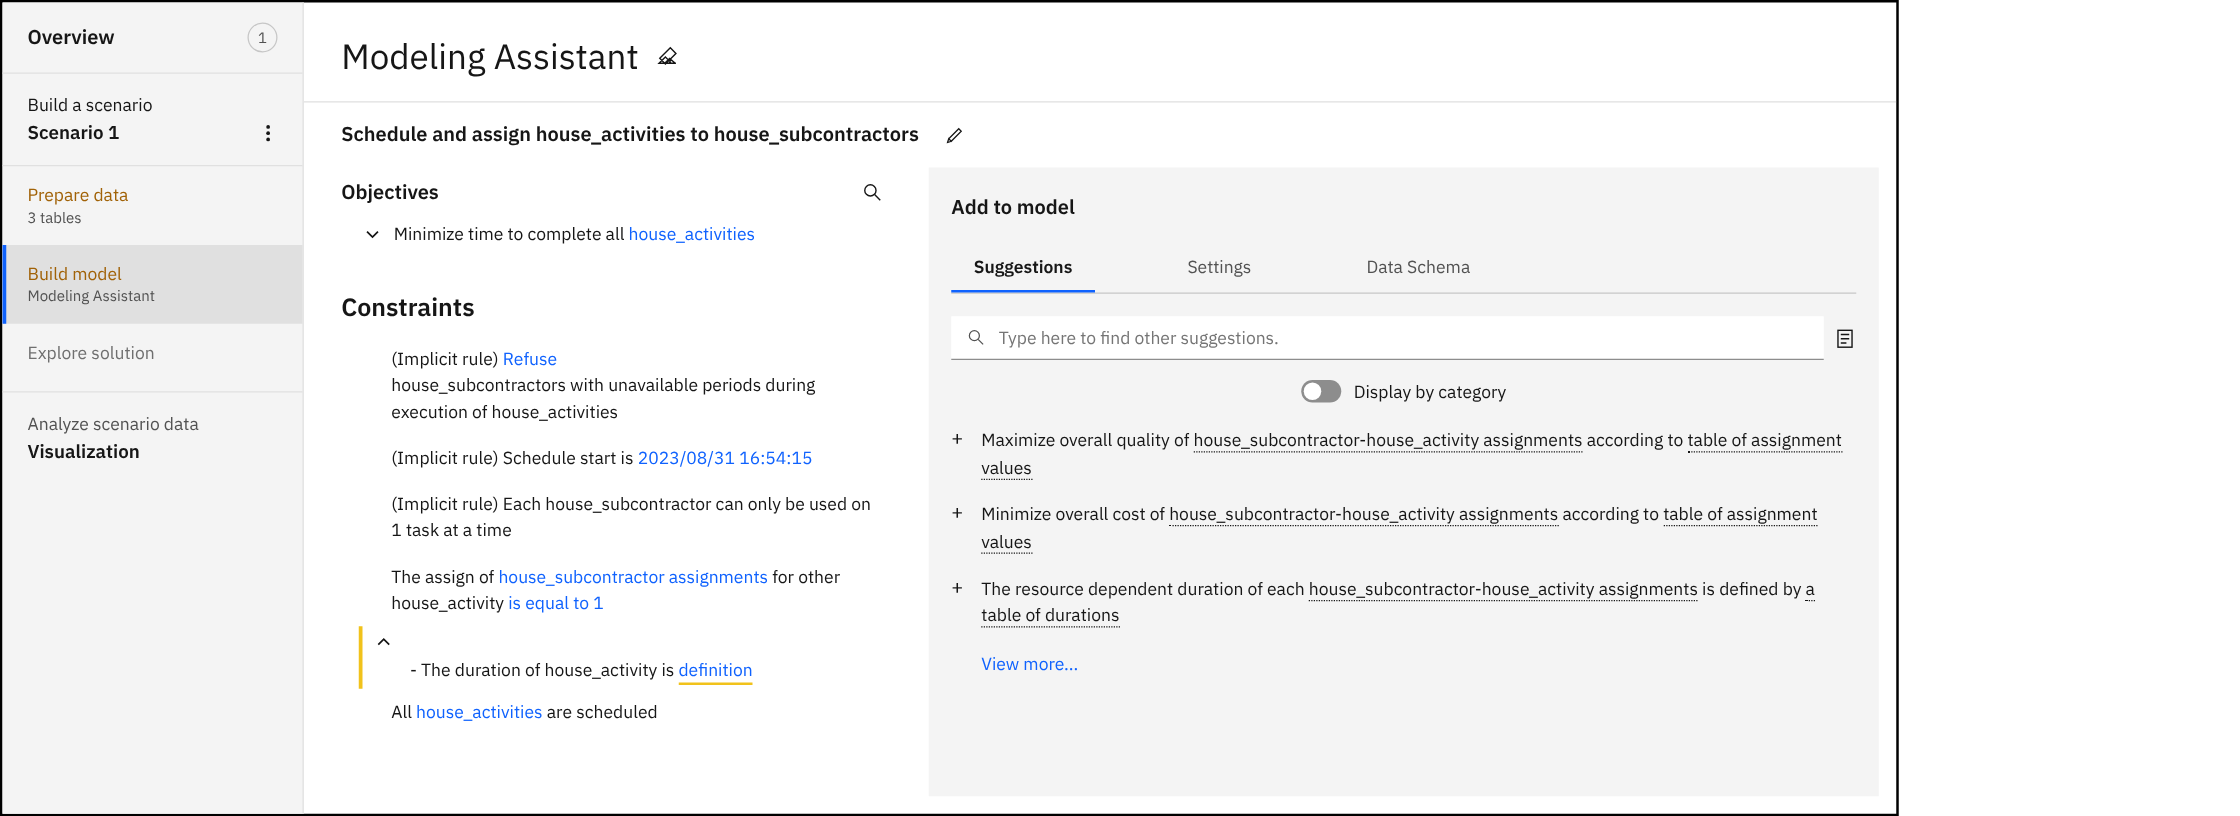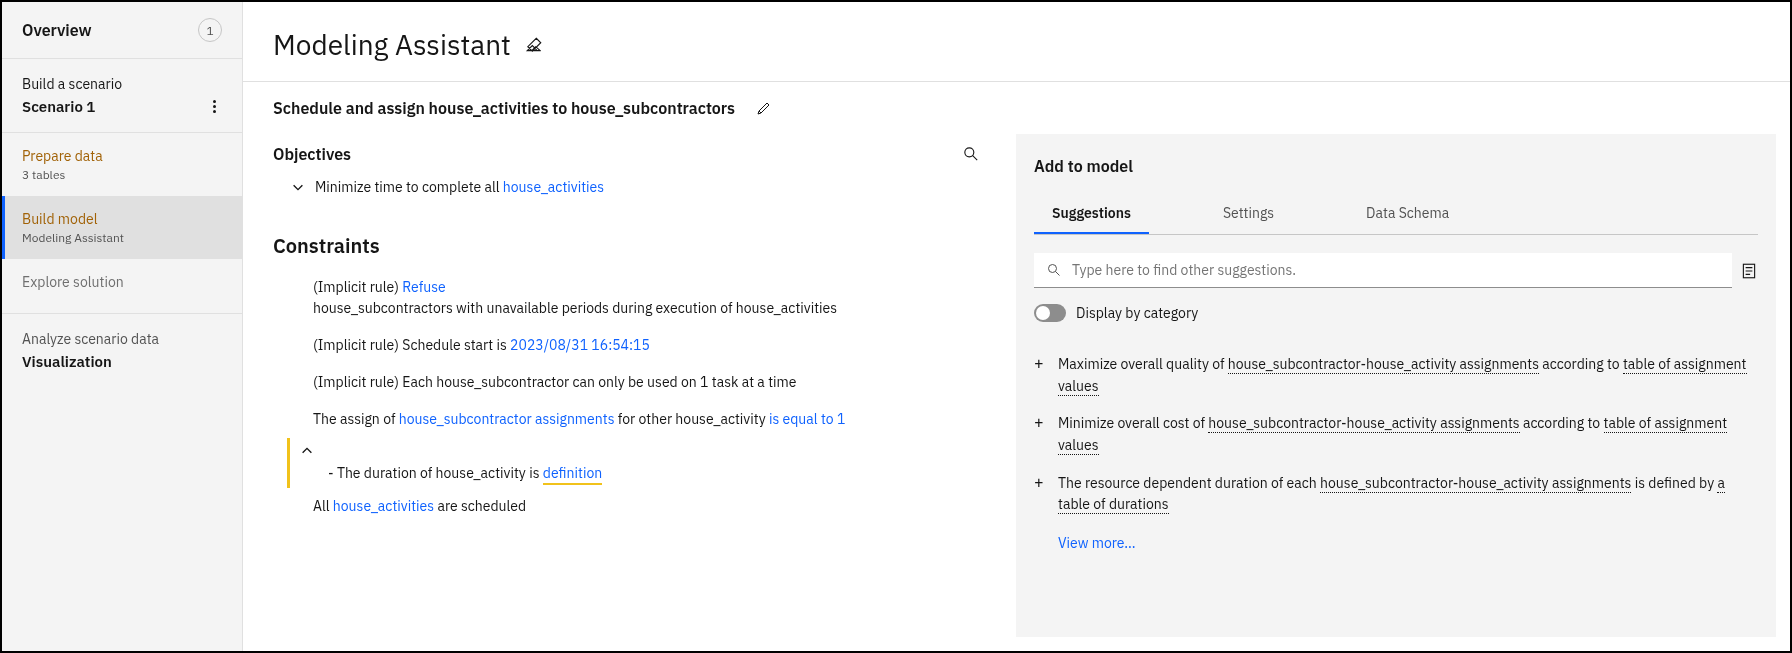--- a/index.html
+++ b/index.html
@@ -1,17 +1,17 @@
 <!DOCTYPE html>
 <html><head>
 <meta charset="utf-8">
 <style>
   * { box-sizing: border-box; margin: 0; padding: 0; font-family: "IBM Plex Sans", -apple-system, BlinkMacSystemFont, "Segoe UI", sans-serif; }
   body { background: #fff; color: #161616; font-size: 14px; }
-  .app { display: flex; width: 1792px; height: 653px; border: 2px solid #000; }
+  .app { display: flex; width: 1519px; height: 653px; border: 2px solid #000; }
 
   
   .sidebar { width: 241px; background: #f4f4f4; border-right: 1px solid #e0e0e0; display: flex; flex-direction: column; }
   .sidebar-section { padding: 16px 20px; border-bottom: 1px solid #e0e0e0; }
   .sidebar-overview { display:flex; align-items:center; justify-content:space-between;}
   .sidebar-overview-title { font-size: 16px; font-weight: 600; }
   .badge-circle { width:24px; height:24px; border:1px solid #c6c6c6; border-radius:50%; display:flex; align-items:center; justify-content:center; font-size:12px; color:#525252; background:#f4f4f4;}
   .sidebar-label { font-size:14px; color:#161616; margin-bottom:4px;}
   .sidebar-scenario-row { display:flex; align-items:center; justify-content:space-between; margin-top:4px;}
   .sidebar-scenario { font-size:15px; font-weight:600;}
@@ -55,21 +55,21 @@
   
   .right-pane { width: 760px; background:#f4f4f4; margin: 10px 14px 14px 6px; padding: 22px 18px; overflow:auto;}
   .right-pane h3 { font-size:16px; font-weight:600; margin-bottom:18px; }
   .tabs { display:flex; gap:16px; border-bottom:1px solid #c6c6c6; margin-bottom:18px;}
   .tab { padding: 10px 18px; font-size:14px; color:#525252; cursor:pointer; border-bottom:2px solid transparent; margin-right:40px;}
   .tab.active { color:#161616; font-weight:600; border-bottom:2px solid #0f62fe;}
   .search-row { display:flex; gap:8px; align-items:center; margin-bottom:14px;}
   .search-box { flex:1; background:#fff; border:none; border-bottom:1px solid #8d8d8d; display:flex; align-items:center; padding:8px 12px; gap:10px;}
   .search-box input { border:none; outline:none; flex:1; font-size:14px; background:transparent;}
   .panel-icon { width:18px; height:18px; cursor:pointer; color:#161616;}
-  .toggle-row { display:flex; align-items:center; gap:10px; margin: 16px 0 24px;}
+  .toggle-row { display:flex; align-items:center; gap:10px; margin: 16px 0 12px; justify-content: center;}
   .toggle { width:32px; height:18px; background:#8d8d8d; border-radius:9px; position:relative; cursor:pointer;}
   .toggle::after { content:""; position:absolute; width:14px; height:14px; background:#fff; border-radius:50%; top:2px; left:2px;}
   .sugg-item { display:flex; gap:10px; padding:8px 0; font-size:14px; line-height:1.55;}
   .plus { width:14px; color:#161616; flex-shrink:0; font-size:16px; line-height:1.2; cursor:pointer;}
   .udot { border-bottom:1px dotted #161616; cursor:pointer;}
   .view-more { color:#0f62fe; font-size:14px; padding:10px 0 0 24px; cursor:pointer;}
   svg { display:block; }
 </style>
 </head>
 <body>

